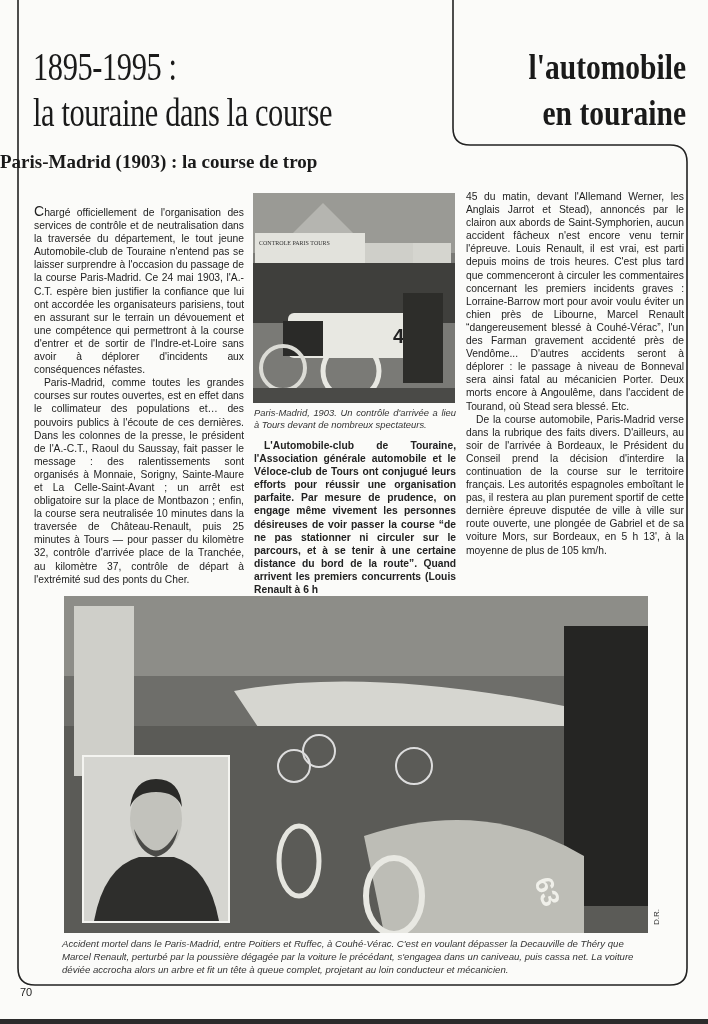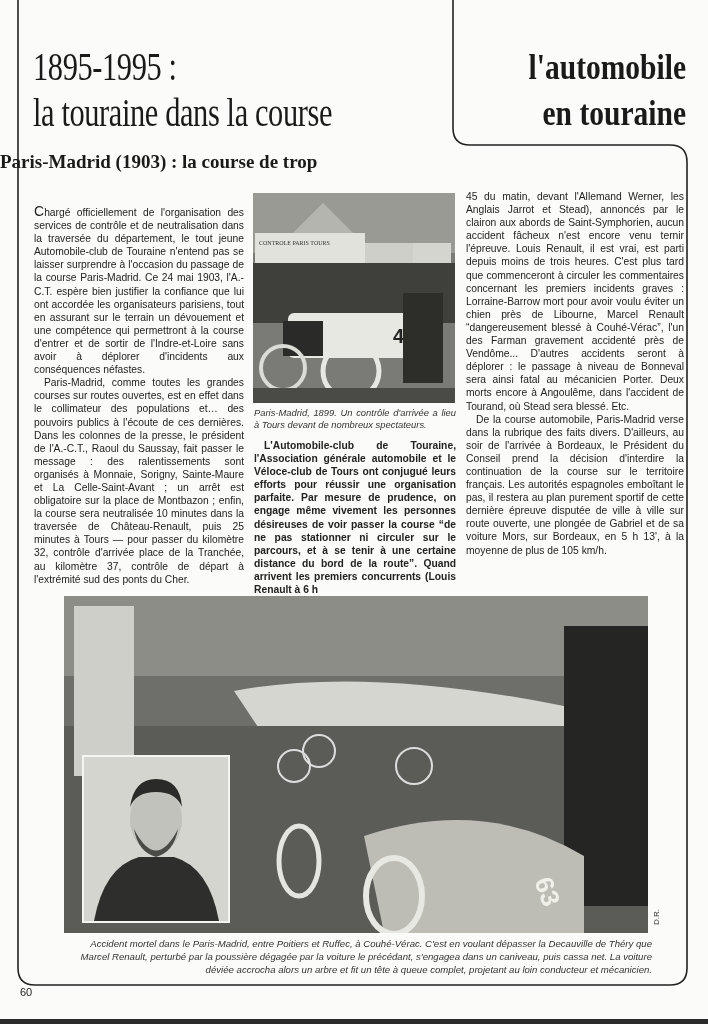--- a/index.html
+++ b/index.html
@@ -24,21 +24,21 @@
   .col2 { left: 254px; top: 439px; width: 202px; font-weight: bold; }
   .col3 { left: 466px; top: 190px; width: 218px; }
   .dropcap { font-size: 14px; }
 
   .photo1 { position: absolute; left: 253px; top: 193px; width: 202px; height: 210px; background: #555; overflow: hidden; }
   .caption1 { position: absolute; left: 254px; top: 407px; width: 202px; font-size: 9.4px; line-height: 12px; font-style: italic; text-align: justify; color: #333; }
 
   .photo2 { position: absolute; left: 64px; top: 596px; width: 584px; height: 337px; background: #6b6b68; overflow: hidden; }
   .inset { position: absolute; left: 18px; top: 159px; width: 148px; height: 168px; background: #d8d8d4; border: 2px solid #f4f4f0; box-sizing: border-box; overflow: hidden; }
   .credit { position: absolute; left: 652px; top: 925px; font-size: 8px; color: #333; transform: rotate(-90deg); transform-origin: left top; white-space: nowrap; }
-  .caption2 { position: absolute; left: 62px; top: 937px; width: 590px; font-size: 9.6px; line-height: 13px; font-style: italic; color: #333; text-align: right; }
+  .caption2 { position: absolute; left: 62px; top: 937px; width: 590px; font-size: 9.6px; line-height: 13px; font-style: italic; color: #333; }
   .pagenum { position: absolute; left: 20px; top: 986px; font-size: 11px; color: #222; }
   .bottom-bar { position: absolute; left: 0; top: 1019px; width: 708px; height: 5px; background: #2b2b2b; }
 </style>
 </head>
 <body>
 
 <svg class="frame" viewBox="0 0 708 1024">
   <path d="M18 0 V968 Q18 985 35 985 H670 Q687 985 687 968 V162 Q687 145 670 145 H470 Q453 145 453 128 V0" fill="none" stroke="#222" stroke-width="1.6"></path>
 </svg>
 
@@ -70,21 +70,21 @@
     <rect x="0" y="70" width="202" height="60" fill="#3f3f3c"></rect>
     <rect x="35" y="120" width="135" height="45" rx="6" fill="#e8e8e2"></rect>
     <rect x="30" y="128" width="40" height="35" fill="#2a2a28"></rect>
     <circle cx="30" cy="175" r="22" fill="none" stroke="#dcdcd6" stroke-width="4"></circle>
     <circle cx="98" cy="178" r="28" fill="none" stroke="#e8e8e2" stroke-width="5"></circle>
     <text x="140" y="150" font-size="20" font-weight="bold" fill="#222" font-family="Liberation Sans, sans-serif">4</text>
     <rect x="150" y="100" width="40" height="90" fill="#2d2d2a"></rect>
     <rect x="0" y="195" width="202" height="15" fill="#4a4a47"></rect>
   </svg>
 </div>
-<div class="caption1">Paris-Madrid, 1899. Un contrôle d'arrivée a lieu à Tours devant de nombreux spectateurs.</div>
+<div class="caption1">Paris-Madrid, 1903. Un contrôle d'arrivée a lieu à Tours devant de nombreux spectateurs.</div>
 
 <div class="col col2">
   <p class="ind">L'Automobile-club de Touraine, l'Association générale automobile et le Véloce-club de Tours ont conjugué leurs efforts pour réussir une organisation parfaite. Par mesure de prudence, on engage même vivement les personnes désireuses de voir passer la course “de ne pas stationner ni circuler sur le parcours, et à se tenir à une certaine distance du bord de la route”. Quand arrivent les premiers concurrents (Louis Renault à 6 h</p>
 </div>
 
 <div class="col col3">
   <p>45 du matin, devant l'Allemand Werner, les Anglais Jarrot et Stead), annoncés par le clairon aux abords de Saint-Symphorien, aucun accident fâcheux n'est encore venu ternir l'épreuve. Louis Renault, il est vrai, est parti depuis moins de trois heures. C'est plus tard que commenceront à circuler les commentaires concernant les premiers incidents graves : Lorraine-Barrow mort pour avoir voulu éviter un chien près de Libourne, Marcel Renault “dangereusement blessé à Couhé-Vérac”, l'un des Farman gravement accidenté près de Vendôme... D'autres accidents seront à déplorer : le passage à niveau de Bonneval sera ainsi fatal au mécanicien Porter. Deux morts encore à Angoulême, dans l'accident de Tourand, où Stead sera blessé. Etc.</p>
   <p class="ind">De la course automobile, Paris-Madrid verse dans la rubrique des faits divers. D'ailleurs, au soir de l'arrivée à Bordeaux, le Président du Conseil prend la décision d'interdire la continuation de la course sur le territoire français. Les autorités espagnoles emboîtant le pas, il restera au plan purement sportif de cette dernière épreuve disputée de ville à ville sur route ouverte, une plongée de Gabriel et de sa voiture Mors, sur Bordeaux, en 5 h 13', à la moyenne de plus de 105 km/h.</p>
 </div>
 
@@ -110,14 +110,14 @@
       <path d="M10 164 Q20 110 55 100 L90 100 Q125 110 135 164 Z" fill="#2e2e2c"></path>
       <ellipse cx="72" cy="62" rx="26" ry="34" fill="#c2c2bc"></ellipse>
       <path d="M46 50 Q50 22 72 22 Q96 22 98 50 Q92 35 72 35 Q52 35 46 50 Z" fill="#2a2a28"></path>
       <path d="M50 72 Q72 115 94 72 Q90 95 72 100 Q54 95 50 72 Z" fill="#4a4a47"></path>
     </svg>
   </div>
 </div>
 <div class="credit">D.R.</div>
 <div class="caption2">Accident mortel dans le Paris-Madrid, entre Poitiers et Ruffec, à Couhé-Vérac. C'est en voulant dépasser la Decauville de Théry que Marcel Renault, perturbé par la poussière dégagée par la voiture le précédant, s'engagea dans un caniveau, puis cassa net. La voiture déviée accrocha alors un arbre et fit un tête à queue complet, projetant au loin conducteur et mécanicien.</div>
 
-<div class="pagenum">60</div>
+<div class="pagenum">70</div>
 <div class="bottom-bar"></div>
 
 </body></html>

